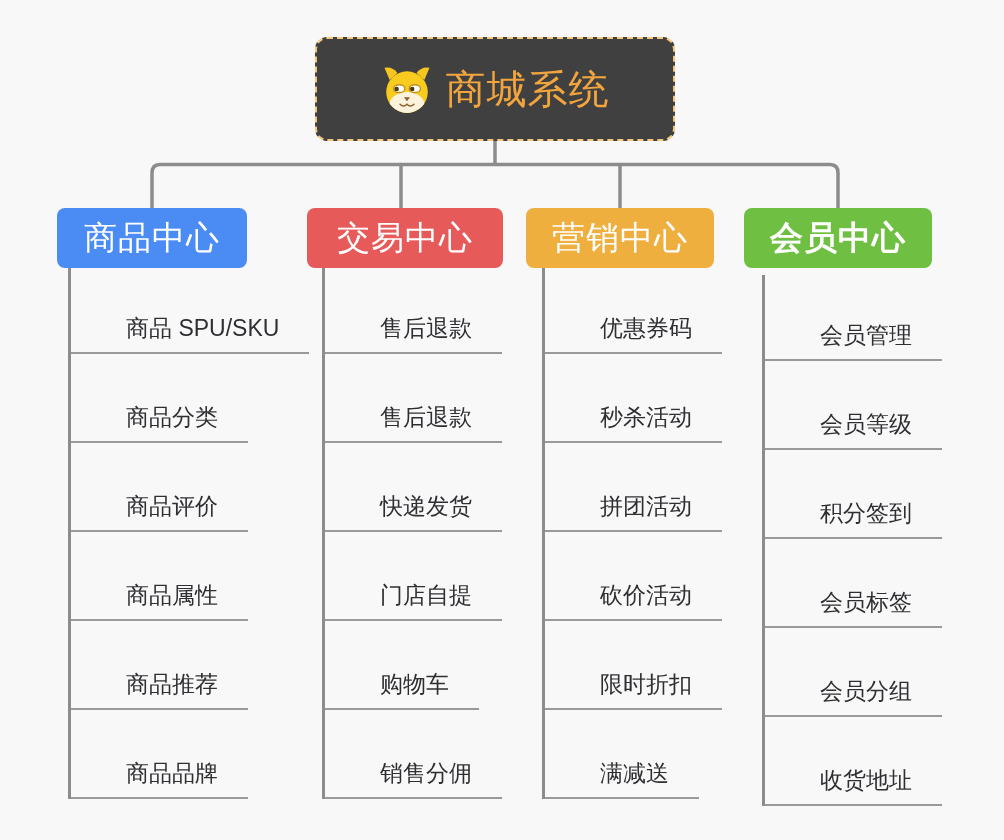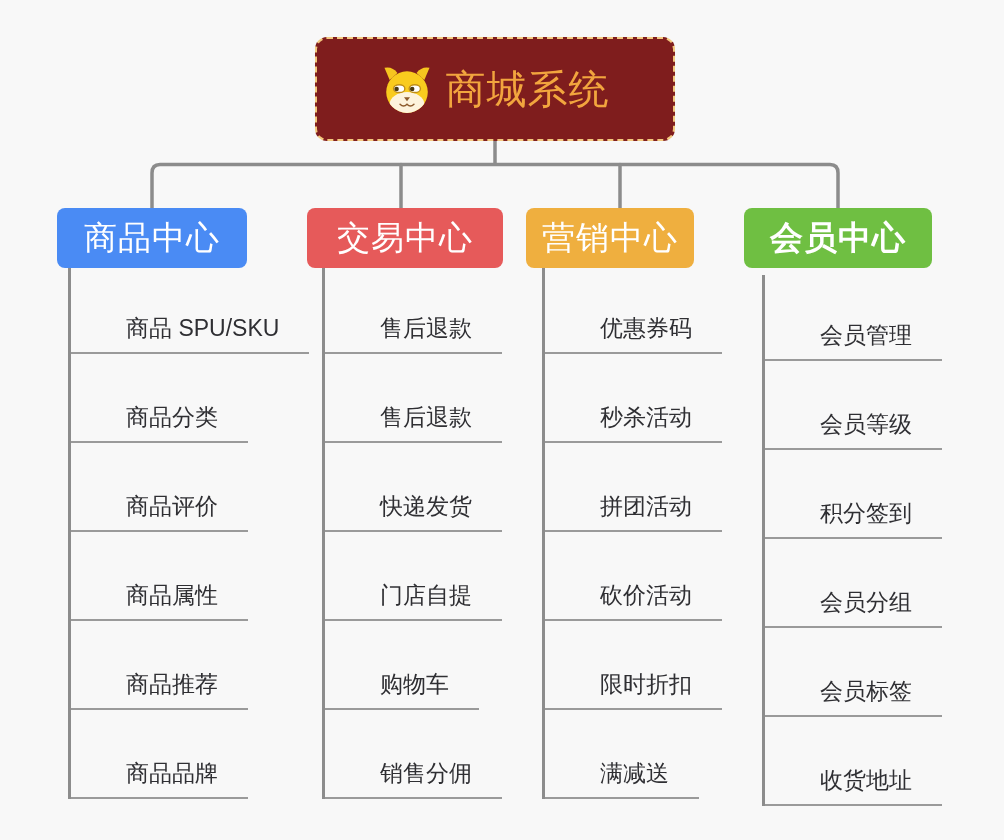--- a/index.html
+++ b/index.html
@@ -11,41 +11,41 @@
     overflow:hidden;
   }
   #stage { position:absolute; inset:0; width:1004px; height:840px; }
 
   
   #connectors { position:absolute; left:0; top:0; pointer-events:none; }
 
   
   .root-node {
     position:absolute; left:315px; top:37px; width:360px; height:104px;
-    background:#7f1d1d;
+    background:#404040;
     border:2px dashed #F3C87E;
     border-radius:12px;
     display:flex; align-items:center; justify-content:center; gap:13px;
   }
   .root-title {
     font-size:40px; font-weight:500; color:#F2A53E; letter-spacing:1px;
     white-space:nowrap;
   }
   .root-icon { width:52px; height:49px; flex:0 0 auto; }
 
   
   .branch {
     position:absolute; top:208px; height:60px;
     border-radius:8px;
     display:flex; align-items:center; justify-content:center;
     color:#FFFFFF; font-size:33px; letter-spacing:1px; white-space:nowrap;
   }
   .branch.b0 { left:57px;  width:190px; background:#4A8BF4; }
   .branch.b1 { left:307px; width:196px; background:#E65A5A; }
-  .branch.b2 { left:526px; width:168px; background:#EFAF3F; }
+  .branch.b2 { left:526px; width:188px; background:#EFAF3F; }
   .branch.b3 { left:744px; width:188px; background:#6FBF42;font-weight:bold; }
 
   
   .children {
     position:absolute; top:268px;
     border-left:3px solid #8C8C8C;
   }
   .children.c0 { left:68px; }
   .children.c1 { left:322px; }
   .children.c2 { left:542px; }
@@ -133,18 +133,18 @@
     <div class="child">拼团活动</div>
     <div class="child">砍价活动</div>
     <div class="child">限时折扣</div>
     <div class="child">满减送</div>
   </div>
 
   <div class="children c3">
     <div class="child">会员管理</div>
     <div class="child">会员等级</div>
     <div class="child">积分签到</div>
+    <div class="child">会员标签</div>
     <div class="child">会员分组</div>
-    <div class="child">会员标签</div>
     <div class="child">收货地址</div>
   </div>
 
 </div>
 
 </body></html>

